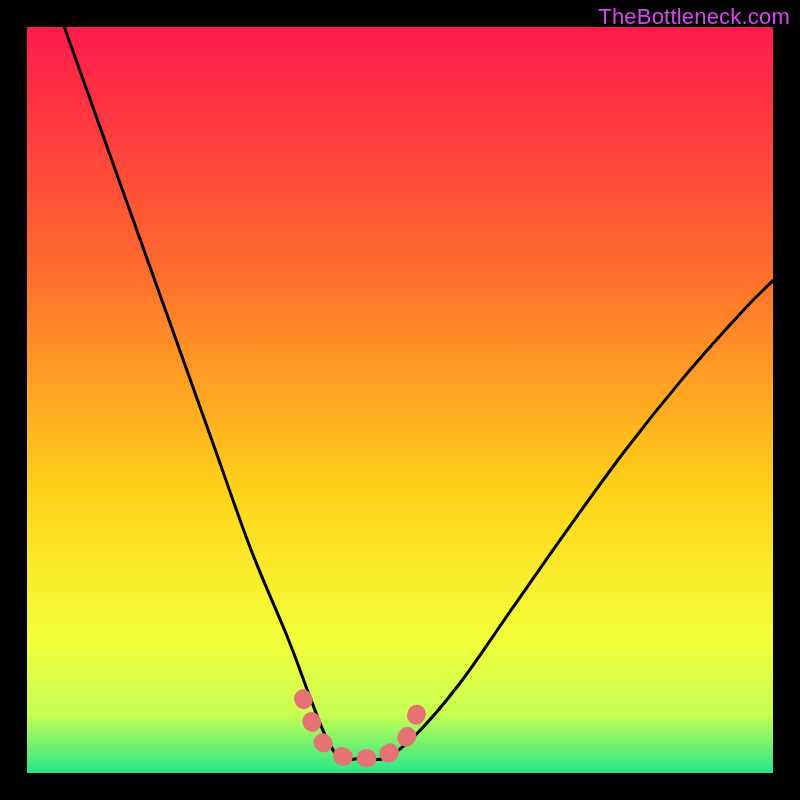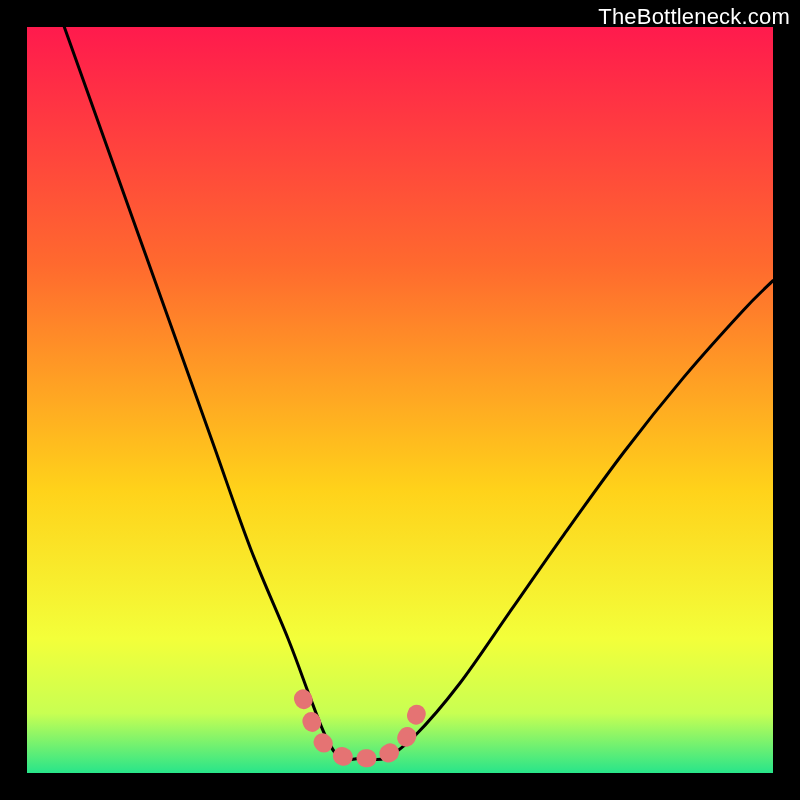--- a/index.html
+++ b/index.html
@@ -14,21 +14,21 @@
   .frame {
     position: relative;
     width: 800px;
     height: 800px;
     background: #000;
   }
   .watermark {
     position: absolute;
     top: 4px;
     right: 10px;
-    color: #ffffff;
+    color: #d946ef;
     font-size: 22px;
     font-weight: 500;
     letter-spacing: 0.2px;
     z-index: 10;
   }
   .plot-wrap {
     position: absolute;
     left: 27px;
     top: 27px;
     width: 746px;

